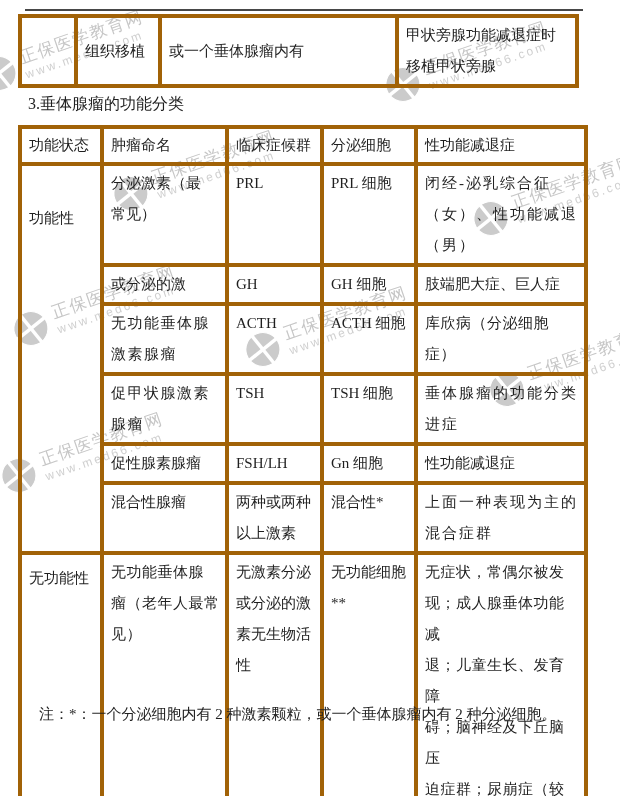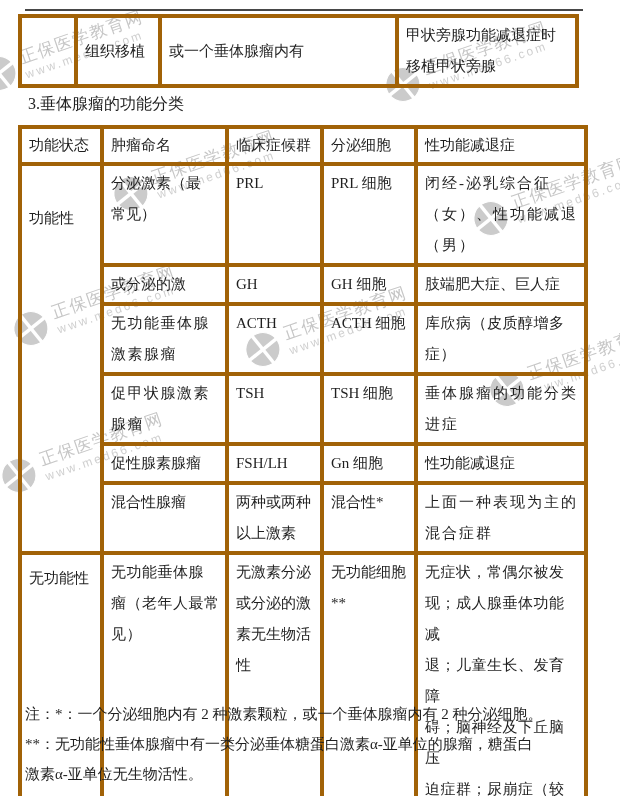--- a/index.html
+++ b/index.html
@@ -35,21 +35,21 @@
 
   .main-table { position:absolute; left:18px; top:125px; width:566px; }
   .main-table th { line-height:29px; }
   .cell-status-group { padding-top:37px; }
   .cell-status-nf { padding-top:8px;margin-left:13px; }
   .sp2  { letter-spacing:2px; }
   .sp15 { letter-spacing:1.5px; }
   .sp05 { letter-spacing:0.5px; }
 
   
-  .notes { position:absolute; left:25px; top:699px; width:562px; }
+  .notes { position:absolute; left:39px; top:699px; width:562px; }
   .notes p { line-height:30px; font-size:15px; white-space:pre-line; }
 </style>
 </head>
 <body>
 
 <div class="page">
 
   <div class="wm" style="left:-20px;top:60px">
     <svg width="40" height="40" viewBox="0 0 40 40">
       <circle cx="20" cy="20" r="17" fill="#cbcbcb"></circle>
@@ -224,21 +224,21 @@
         <td>或分泌的激</td>
         <td>GH</td>
         <td>GH 细胞</td>
         <td>肢端肥大症、巨人症</td>
       </tr>
       <tr style="height:59px">
         <td class="sp15">无功能垂体腺
 激素腺瘤</td>
         <td>ACTH</td>
         <td>ACTH 细胞</td>
-        <td class="sp05">库欣病（皮质醇增多
+        <td class="sp05">库欣病（分泌细胞
 症）</td>
       </tr>
       <tr style="height:65px">
         <td class="sp15">促甲状腺激素
 腺瘤</td>
         <td>TSH</td>
         <td>TSH 细胞</td>
         <td class="sp2">垂体腺瘤的功能分类
 进症</td>
       </tr>
@@ -272,18 +272,16 @@
 退；儿童生长、发育障
 碍；脑神经及下丘脑压
 迫症群；尿崩症（较少
 见）</td>
       </tr>
     </tbody>
       </table>
 
     <div class="notes">
       <p>注：*：一个分泌细胞内有 2 种激素颗粒，或一个垂体腺瘤内有 2 种分泌细胞。</p>
-      <p>**：无功能性垂体腺瘤中有一类分泌垂体糖蛋白激素α-亚单位的腺瘤，糖蛋白
-激素α-亚单位无生物活性。</p>
     </div>
 
   </div>
 </div>
 
 </body></html>

